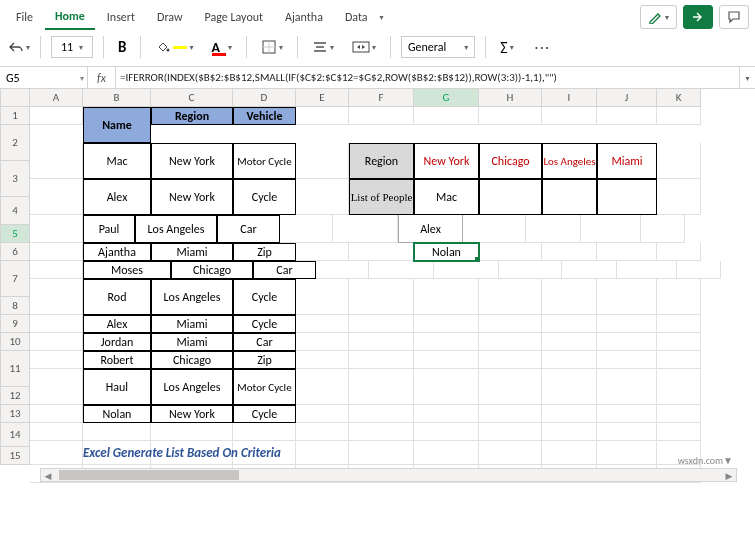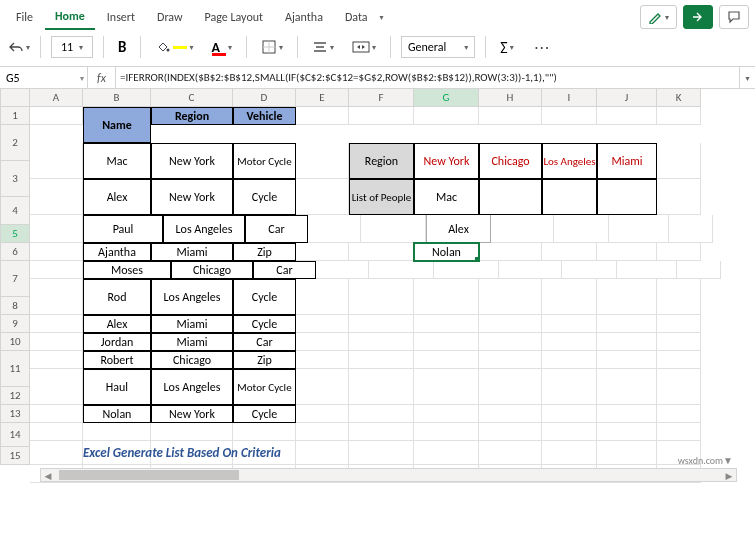--- a/index.html
+++ b/index.html
@@ -244,30 +244,30 @@
           <div class="cell wI t2-cell-red" style="width: 55px; height: 36px; font-size: 11px; line-height: 13px; text-align: center;">Los Angeles</div>
           <div class="cell wJ t2-cell-red" style="width: 60px; height: 36px;">Miami</div>
           <div class="cell wK" style="width: 44px; height: 36px;"></div>
         </div>
         <div class="cell-row">
           <div class="cell wA" style="width: 53px; height: 36px;"></div>
           <div class="cell wB t1-cell" style="width: 68px; height: 36px; text-align: center;">Alex</div>
           <div class="cell wC t1-cell" style="width: 82px; height: 36px; text-align: center;">New York</div>
           <div class="cell wD t1-cell" style="width: 63px; height: 36px; text-align: center;">Cycle</div>
           <div class="cell wE" style="width: 53px; height: 36px;"></div>
-          <div class="cell wF t2-head" style="width: 65px; height: 36px; font-size: 11px; line-height: 13px; text-align: center;">List of People</div>
+          <div class="cell wF t2-head" style="width: 65px; height: 36px; font-size: 11px; line-height: 13px; text-align: center; font-family: Liberation Serif, serif;">List of People</div>
           <div class="cell wG t2-cell" style="width: 65px; height: 36px;">Mac</div>
           <div class="cell wH t2-cell" style="width: 63px; height: 36px;"></div>
           <div class="cell wI t2-cell" style="width: 55px; height: 36px;"></div>
           <div class="cell wJ t2-cell" style="width: 60px; height: 36px;"></div>
           <div class="cell wK" style="width: 44px; height: 36px;"></div>
         </div>
         <div class="cell-row">
           <div class="cell wA" style="width: 53px; height: 28px;"></div>
-          <div class="cell wB t1-cell" style="width: 80px; height: 28px; text-align: center;">Paul</div>
+          <div class="cell wB t1-cell" style="width: 52px; height: 28px; text-align: center;">Paul</div>
           <div class="cell wC t1-cell" style="width: 82px; height: 28px; text-align: center;">Los Angeles</div>
           <div class="cell wD t1-cell" style="width: 63px; height: 28px; text-align: center;">Car</div>
           <div class="cell wE" style="width: 53px; height: 28px;"></div>
           <div class="cell wF" style="width: 65px; height: 28px;"></div>
           <div class="cell wG" style="width: 65px; height: 28px; border-left: 1px solid rgb(170, 170, 170); border-right: 1px solid rgb(170, 170, 170); border-bottom: 1px solid rgb(170, 170, 170);">Alex</div>
           <div class="cell wH" style="width: 63px; height: 28px;"></div>
           <div class="cell wI" style="width: 55px; height: 28px;"></div>
           <div class="cell wJ" style="width: 60px; height: 28px;"></div>
           <div class="cell wK" style="width: 44px; height: 28px;"></div>
         </div>

